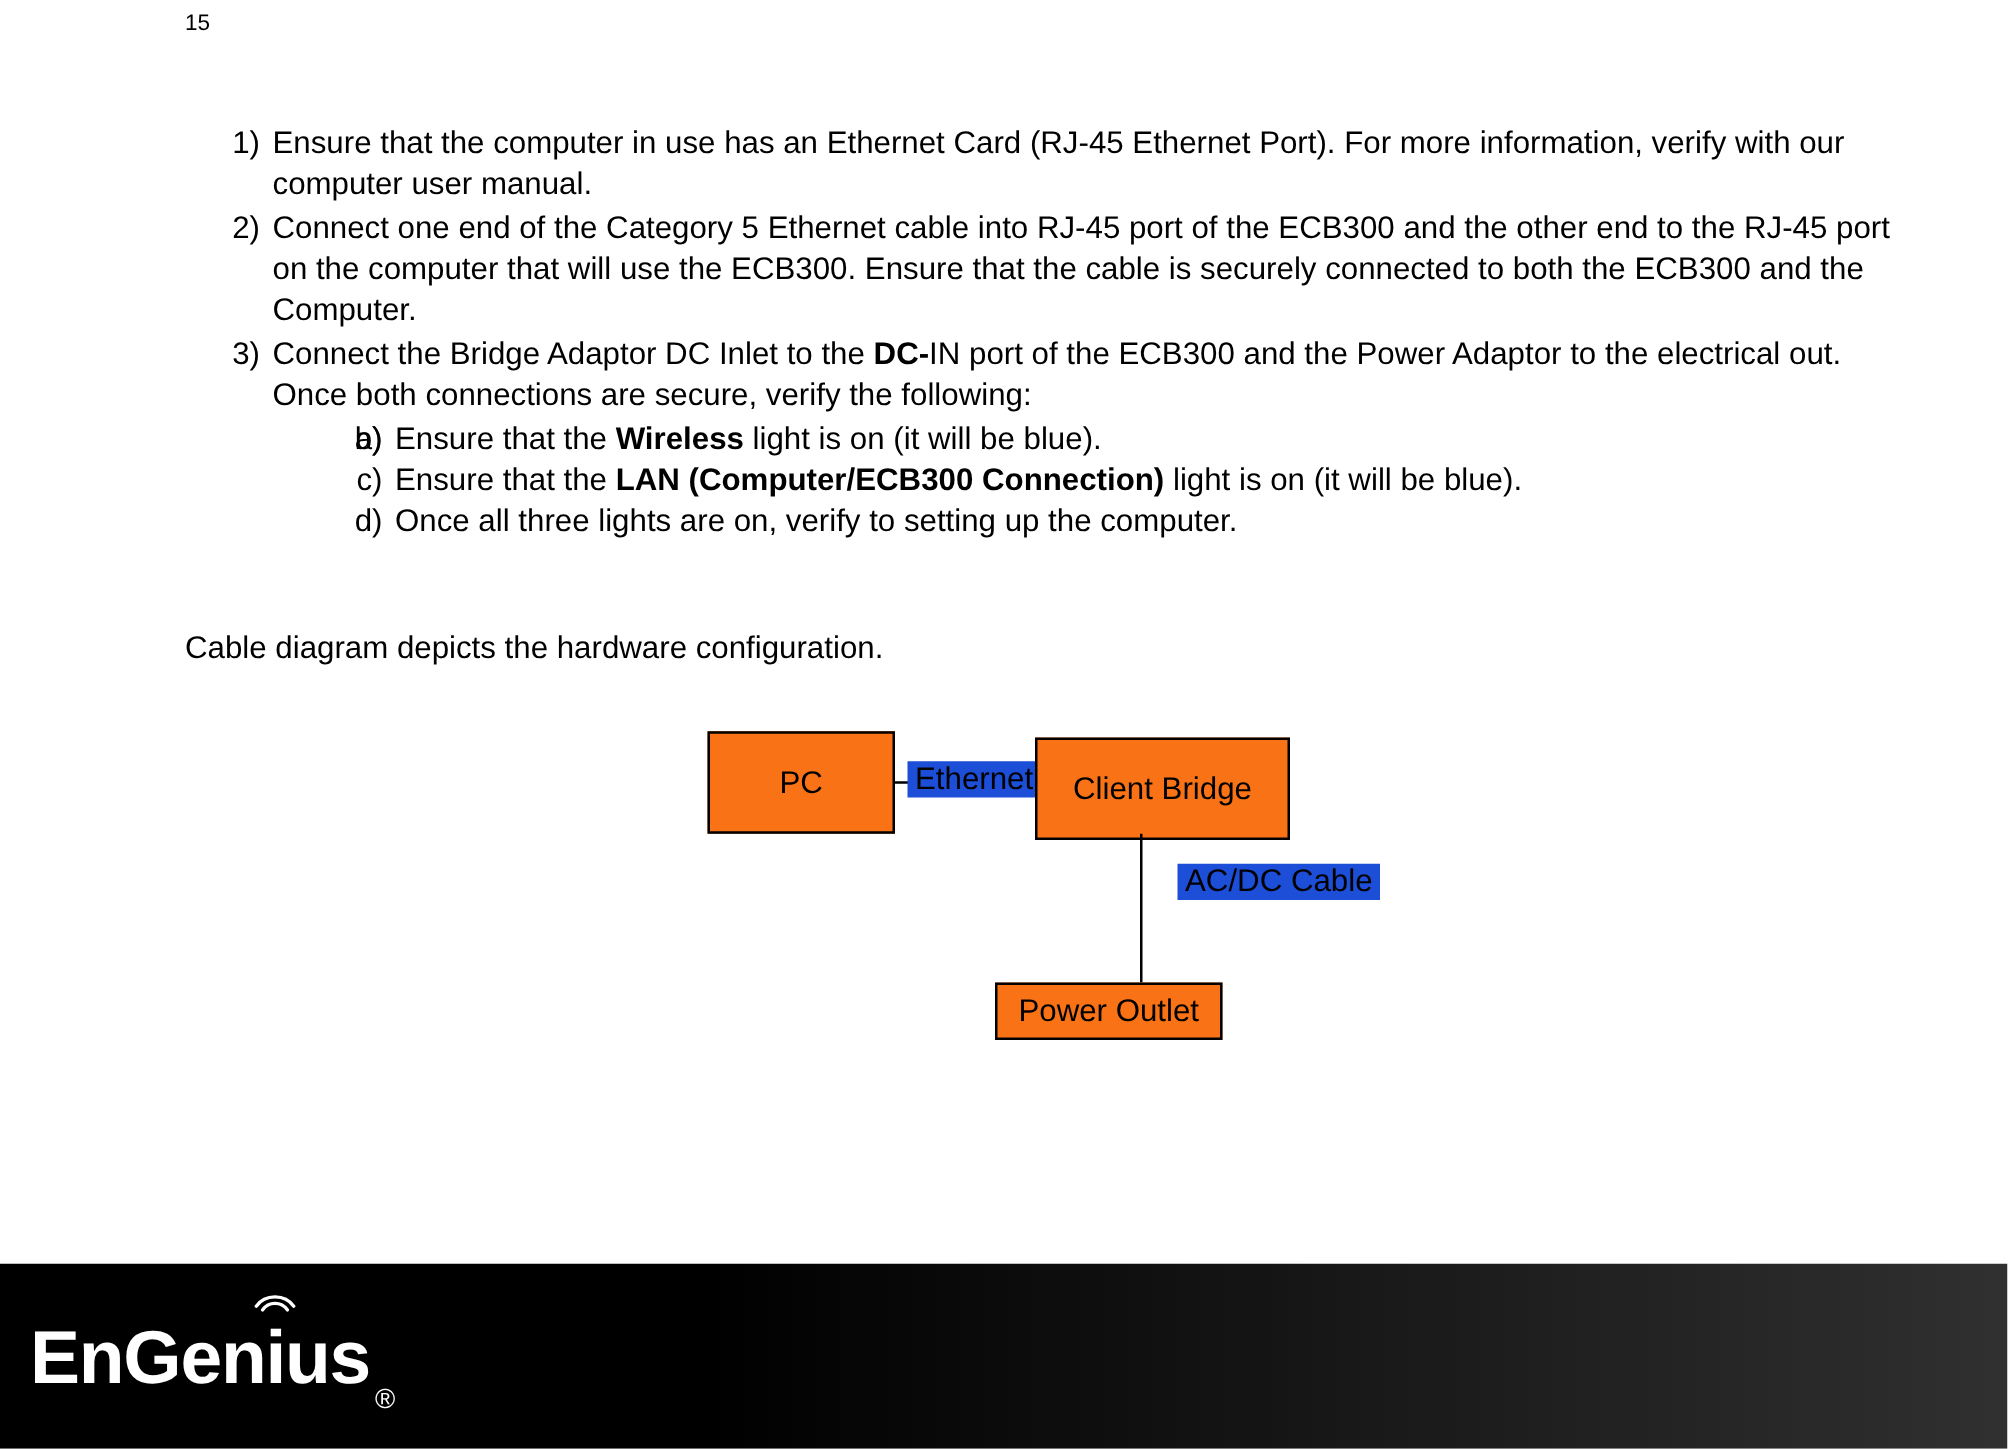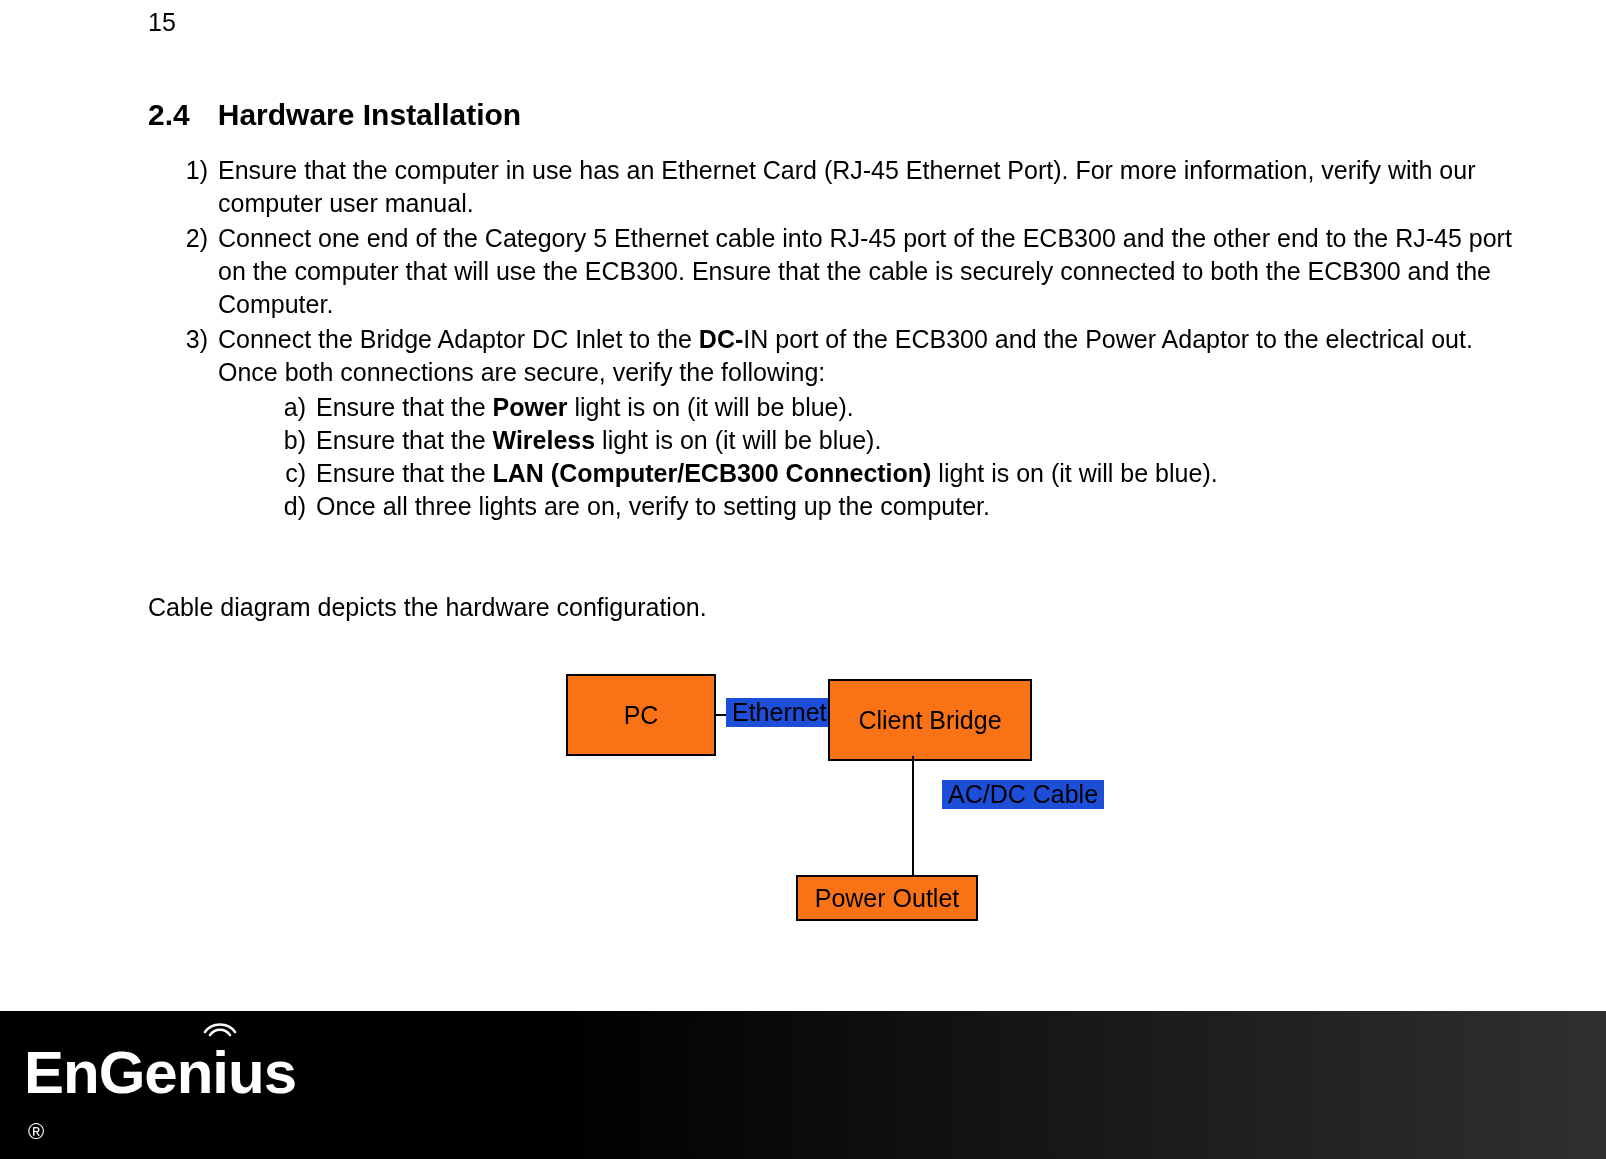--- a/index.html
+++ b/index.html
@@ -1,18 +1,18 @@
 <!DOCTYPE html>
 <html><head>
   <meta charset="utf-8">
   <style>
     * { box-sizing: border-box; margin: 0; padding: 0; }
     html, body { width: 1606px; height: 1159px; font-family: "Segoe UI", Tahoma, sans-serif; color: #000; background: #fff; }
     .page { width: 1606px; height: 1159px; position: relative; }
-    .page-number { position: absolute; left: 148px; top: 8px; font-size: 25px; }
+    .page-number { position: absolute; left: 148px; top: 8px; font-size: 18px; }
     .content { position: absolute; left: 148px; top: 98px; width: 1380px; }
     .section-heading { font-size: 30px; font-weight: 700; margin-bottom: 22px; }
     .section-heading .num { margin-right: 28px; }
     ol.main-list { list-style: none; padding-left: 20px; }
     ol.main-list > li { position: relative; padding-left: 50px; font-size: 25px; line-height: 1.32; margin-bottom: 2px; }
     ol.main-list > li .marker { position: absolute; left: 0; width: 40px; text-align: right; }
     ol.sub-list { list-style: none; padding-left: 54px; margin-top: 2px; }
     ol.sub-list > li { position: relative; padding-left: 44px; font-size: 25px; line-height: 1.32; }
     ol.sub-list > li .marker { position: absolute; left: 0; width: 34px; text-align: right; }
     .b { font-weight: 700; }
@@ -23,55 +23,51 @@
     .box-cb { left: 680px; top: 17px; width: 204px; height: 82px; }
     .box-po { left: 648px; top: 213px; width: 182px; height: 46px; }
     .line-h { position: absolute; height: 2px; background: #000; }
     .line-v { position: absolute; width: 2px; background: #000; }
     .line-eth { left: 568px; top: 52px; width: 112px; }
     .line-acdc-v { left: 764px; top: 94px; height: 119px; }
     .lbl { position: absolute; font-size: 25px; background: #1d4ed8; padding: 0 6px; }
     .lbl-eth { left: 578px; top: 36px; }
     .lbl-acdc { left: 776px; top: 118px; margin-left: 18px; }
     .footer { position: absolute; left: 0; bottom: 0; width: 1606px; height: 148px; background: linear-gradient(90deg, #000 0%, #000 35%, #303030 100%); display: flex; align-items: center; }
-    .logo { margin-left: 24px; display: flex; align-items: flex-start; color: #fff; font-family: "Trebuchet MS", "Segoe UI", sans-serif; flex-direction: column; }
+    .logo { margin-left: 24px; display: flex; align-items: flex-end; color: #fff; font-family: "Trebuchet MS", "Segoe UI", sans-serif; }
     .logo-text { font-size: 60px; font-weight: 600; letter-spacing: -1px; position: relative; }
     .logo-i-wrap { position: relative; display: inline-block; }
     .logo-wifi { position: absolute; left: 50%; transform: translateX(-50%); top: -22px; }
     .logo-r { font-size: 22px; vertical-align: top; position: relative; top: 12px; margin-left: 4px; }
   </style>
 </head>
 <body>
 
 <div class="page">
 
   <div class="page-number">15</div>
 
   <div class="content">
 
-    <h2 class="section-heading">
-      <span class="num">2.4</span><span>Hardware Installation</span>
-    </h2>
 
     <ol class="main-list">
       <li>
         <span class="marker">1)</span>
         <span>Ensure that the computer in use has an Ethernet Card (RJ-45 Ethernet Port). For more information, verify with our computer user manual.</span>
       </li>
       <li>
         <span class="marker">2)</span>
         <span>Connect one end of the Category 5 Ethernet cable into RJ-45 port of the ECB300 and the other end to the RJ-45 port on the computer that will use the ECB300. Ensure that the cable is securely connected to both the ECB300 and the Computer.</span>
       </li>
       <li>
         <span class="marker">3)</span>
         <span><span>Connect the Bridge Adaptor DC Inlet to the </span><span class="b">DC-</span><span>IN port of the ECB300 and the Power Adaptor to the electrical out. Once both connections are secure, verify the following:</span></span>
         <ol class="sub-list">
           <li>
             <span class="marker">a)</span>
-            <span><span>Ensure that the </span><span class="b">Power</span><span> light is on (it will be blue).</span></span>
           </li>
           <li>
             <span class="marker">b)</span>
             <span><span>Ensure that the </span><span class="b">Wireless</span><span> light is on (it will be blue).</span></span>
           </li>
           <li>
             <span class="marker">c)</span>
             <span><span>Ensure that the </span><span class="b">LAN (Computer/ECB300 Connection)</span><span> light is on (it will be blue).</span></span>
           </li>
           <li>

